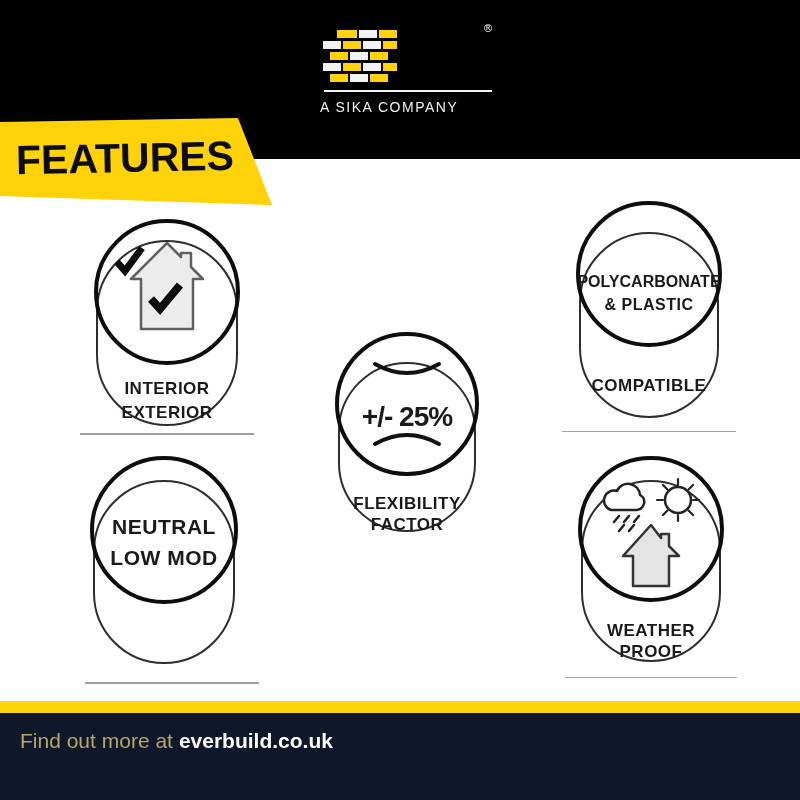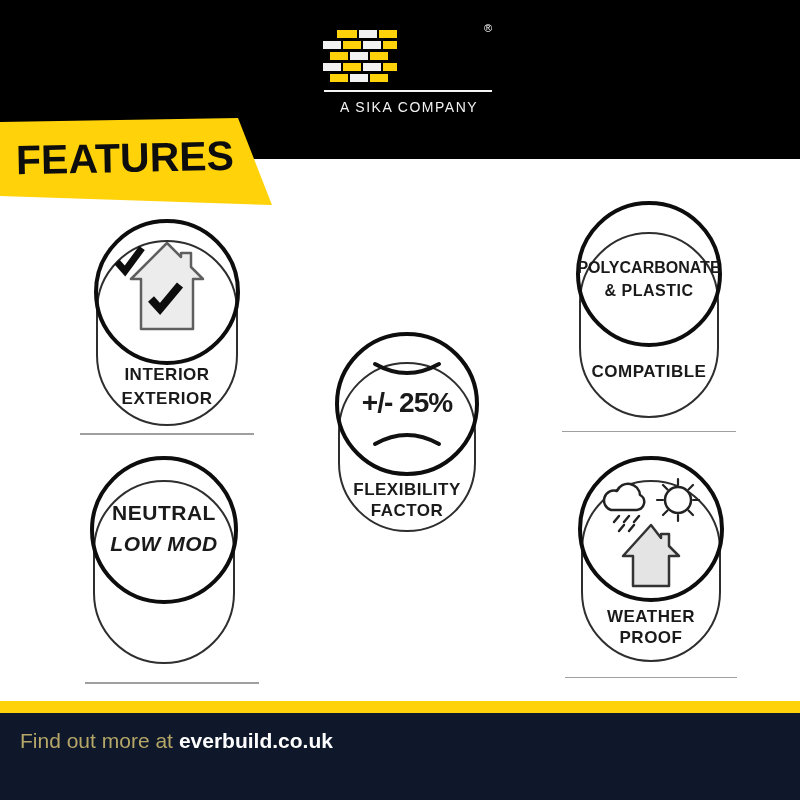--- a/index.html
+++ b/index.html
@@ -37,21 +37,21 @@
     position: absolute; left: 80px; top: 43px;
     font-size: 31px; font-weight: 800; letter-spacing: 0px;
     color: #FFD20A; line-height: 1; text-shadow: 1px 1px 0 #6d6d00;
   }
   .logo-divider {
     position: absolute; left: 4px; top: 78px;
     width: 168px; height: 2px; background: #f5f5f5;
   }
   .logo-tagline {
     position: absolute; left: 0; top: 87px; width: 178px;
-    text-align: center; color: #f2f2f2;
+    text-align: left; color: #f2f2f2;
     font-size: 14px; font-weight: 400; letter-spacing: 1.5px;
   }
 
   
   .features-banner {
     position: absolute; left: 0; top: 118px;
     width: 274px; height: 88px;
     background: #FFD20A;
     clip-path: polygon(0 4px, 238px 0, 272px 87px, 0 78px);
   }
@@ -66,21 +66,21 @@
   .badge-circle {
     position: absolute; border: 4px solid #0d0d0d;
     border-radius: 50%; background: transparent;
   }
   .badge-pill {
     position: absolute; border: 2px solid #2e2e2e;
     background: transparent;
   }
   .badge-text {
     position: absolute; text-align: center; color: #1a1a1a;
-    font-weight: 700; line-height: 1; letter-spacing: 0.5px;
+    font-weight: 700; line-height: 1; letter-spacing: 0.5px; margin-top: 14px;
   }
   .divider {
     position: absolute; height: 2px; background: #9f9f9f;
   }
 
   .t16 { font-size: 16px; }
   .t17 { font-size: 17px; }
   .t21 { font-size: 21px; }
   .flex-value { font-size: 28px; letter-spacing: -1px; font-weight: 800; }
 
@@ -150,21 +150,21 @@
     <path d="M10,25 L18,34 L35,11" fill="none" stroke="#0d0d0d" stroke-width="7"></path>
     <path d="M44,62 L53,72 L73,48" fill="none" stroke="#0d0d0d" stroke-width="8"></path>
   </svg>
   <div class="badge-text t17" style="left:97px; top:366px; width:140px;">INTERIOR</div>
   <div class="badge-text t17" style="left:97px; top:390px; width:140px;">EXTERIOR</div>
   <div class="divider" style="left:80px; top:433px; width:174px;"></div>
 
   <div class="badge-pill" style="left:93px; top:480px; width:142px; height:184px; border-radius:71px;"></div>
   <div class="badge-circle" style="left:90px; top:456px; width:148px; height:148px;"></div>
   <div class="badge-text t21" style="left:90px; top:502px; width:148px;">NEUTRAL</div>
-  <div class="badge-text t21" style="left:90px; top:533px; width:148px;font-style:italic;">LOW MOD</div>
+  <div class="badge-text t21" style="left:90px; top:533px; width:148px;">LOW MOD</div>
   <div class="divider" style="left:85px; top:682px; width:174px;"></div>
 
   <div class="badge-pill" style="left:338px; top:362px; width:138px; height:170px; border-radius:69px; border-width:2px;"></div>
   <div class="badge-circle" style="left:335px; top:332px; width:144px; height:144px;"></div>
   <svg class="icon-svg" style="left:370px; top:358px;" width="74" height="92" viewBox="0 0 74 92">
     <path d="M5,6 Q37,24 69,6" fill="none" stroke="#111" stroke-width="4" stroke-linecap="round"></path>
     <path d="M5,86 Q37,68 69,86" fill="none" stroke="#111" stroke-width="4" stroke-linecap="round"></path>
   </svg>
   <div class="badge-text flex-value" style="left:335px; top:389px; width:144px;">+/- 25%</div>
   <div class="badge-text t17" style="left:338px; top:481px; width:138px;">FLEXIBILITY</div>

